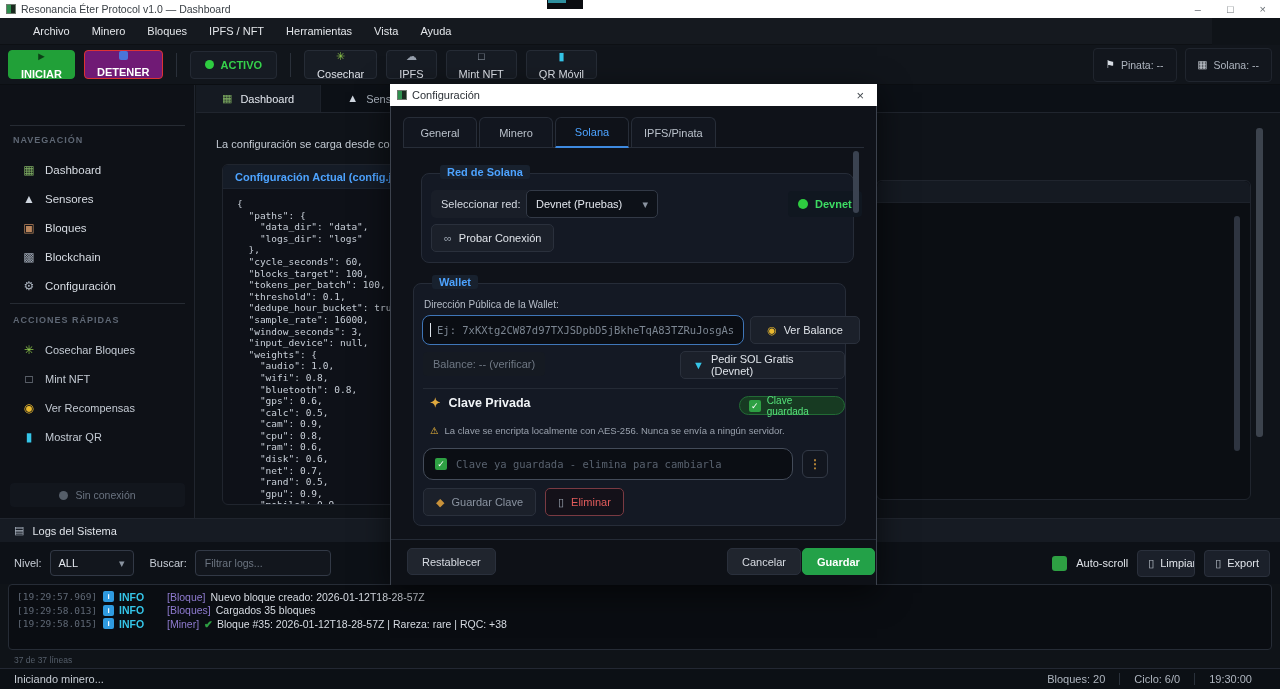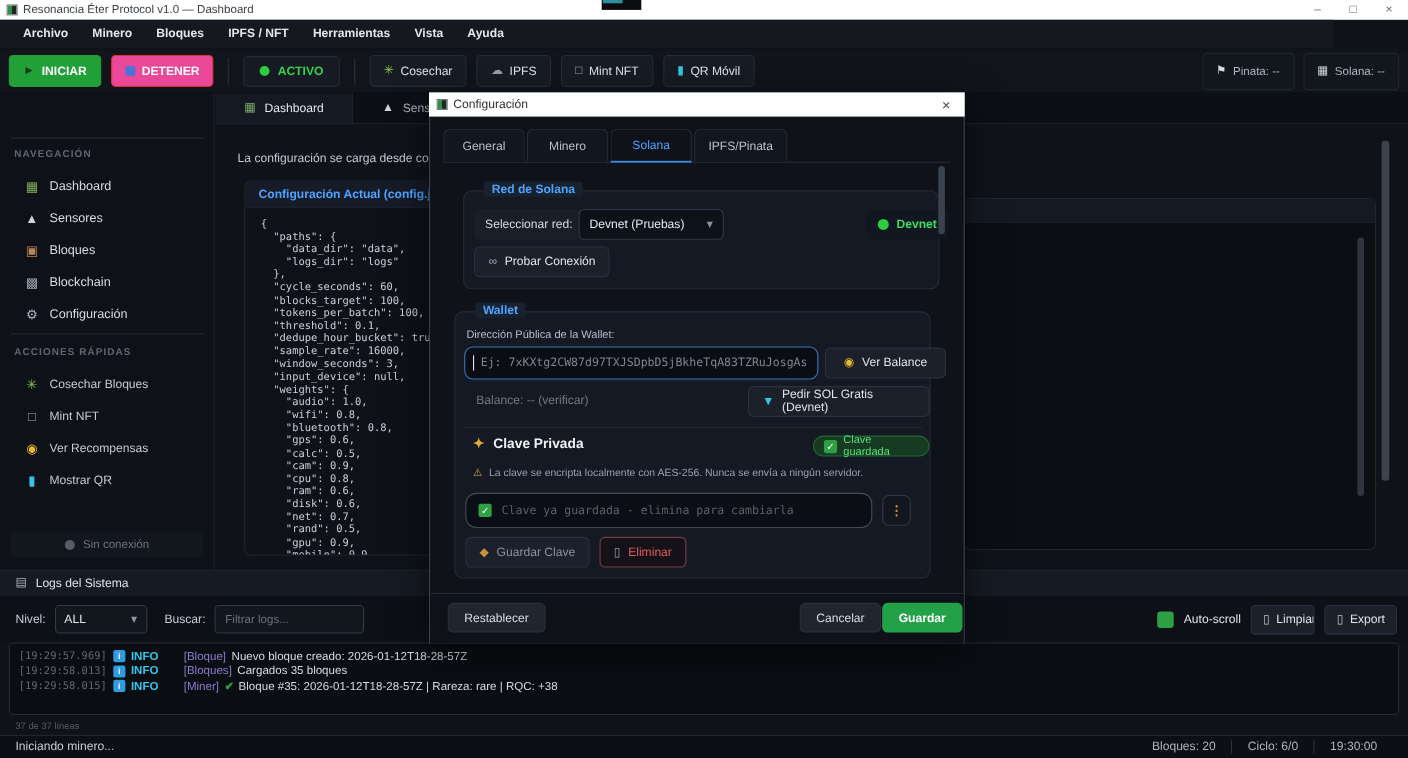--- a/index.html
+++ b/index.html
@@ -47,30 +47,30 @@
   .titlebar{position:absolute;left:0;top:0;width:1280px;height:18px;background:#ffffff;
             display:flex;align-items:center;padding:0 6px;color:#3a4046;font-size:10.5px;}
   .appico{width:10px;height:10px;margin-right:5px;border:1px solid #6f7a6f;
           background:linear-gradient(90deg,#2f8f4e 0 50%,#1b2a20 50% 100%);}
   .winbtns{margin-left:auto;display:flex;gap:26px;color:#6a7076;font-size:11px;padding-right:8px;}
   .overlay-tab{position:absolute;left:547px;top:0;width:36px;height:9px;background:#0a0c10;}
   .overlay-tab i{position:absolute;left:1px;top:0;width:18px;height:3px;background:#2e8f9e;display:block;}
 
   
   .menubar{position:absolute;left:0;top:18px;width:1212px;height:27px;background:#15191f;
-           display:flex;align-items:center;padding-left:10px;border-bottom:1px solid #0d1014;font-weight:bold;}
+           display:flex;align-items:center;padding-left:22px;border-bottom:1px solid #0d1014;}
   .menubar span{padding:0 11px;color:#e3e6ea;cursor:default;}
 
   
   .toolbar{position:absolute;left:0;top:45px;width:1280px;height:40px;background:#11151b;
            display:flex;align-items:center;padding:0 8px;gap:9px;border-bottom:1px solid #0b0e12;}
   .btn{display:inline-flex;align-items:center;gap:6px;height:29px;padding:0 12px;border-radius:4px;
-       background:#171c24;border:1px solid #262c36;color:#dde1e8;white-space:nowrap;}
+       background:#171c24;border:1px solid #262c36;color:#dde1e8;white-space:nowrap;flex-direction:column;}
   .btn-start{background:#21a038;border-color:#21a038;color:#fff;font-weight:bold;}
-  .btn-stop{background:#ec4899;border-color:#dd3333;color:#fff;font-weight:bold;}
+  .btn-stop{background:#701a75;border-color:#dd3333;color:#fff;font-weight:bold;}
   .pill-active{display:inline-flex;align-items:center;gap:7px;height:28px;padding:0 14px;border-radius:4px;
        background:#161b23;border:1px solid #242a34;color:#35d14b;font-weight:bold;}
   .tsep{width:1px;height:24px;background:#2a303a;margin:0 4px;}
   .statuschip{display:inline-flex;align-items:center;gap:6px;height:34px;padding:0 12px;border-radius:4px;
        background:#12161d;border:1px solid #20252e;color:#aeb5bf;font-size:10.5px;}
   .tb-right{margin-left:auto;display:flex;gap:8px;}
 
   
   .sidebar{position:absolute;left:0;top:85px;width:195px;height:433px;background:#0e1117;
            border-right:1px solid #20252e;}

